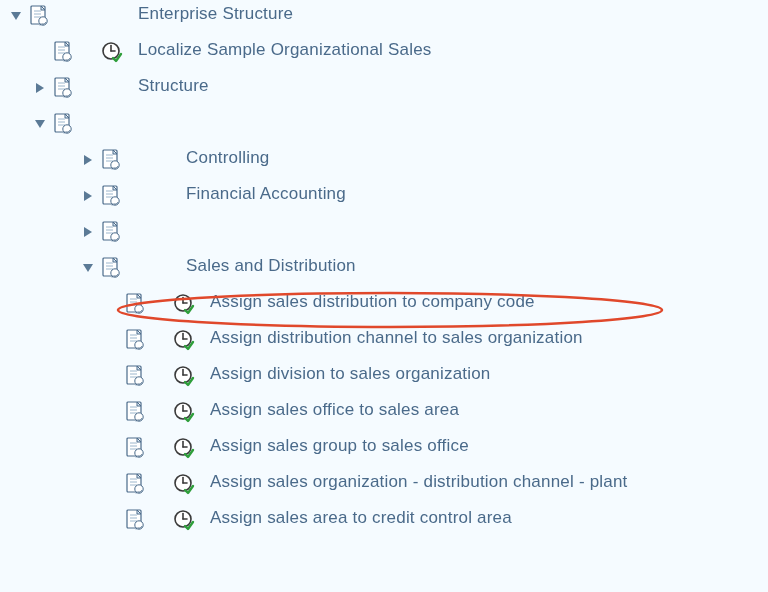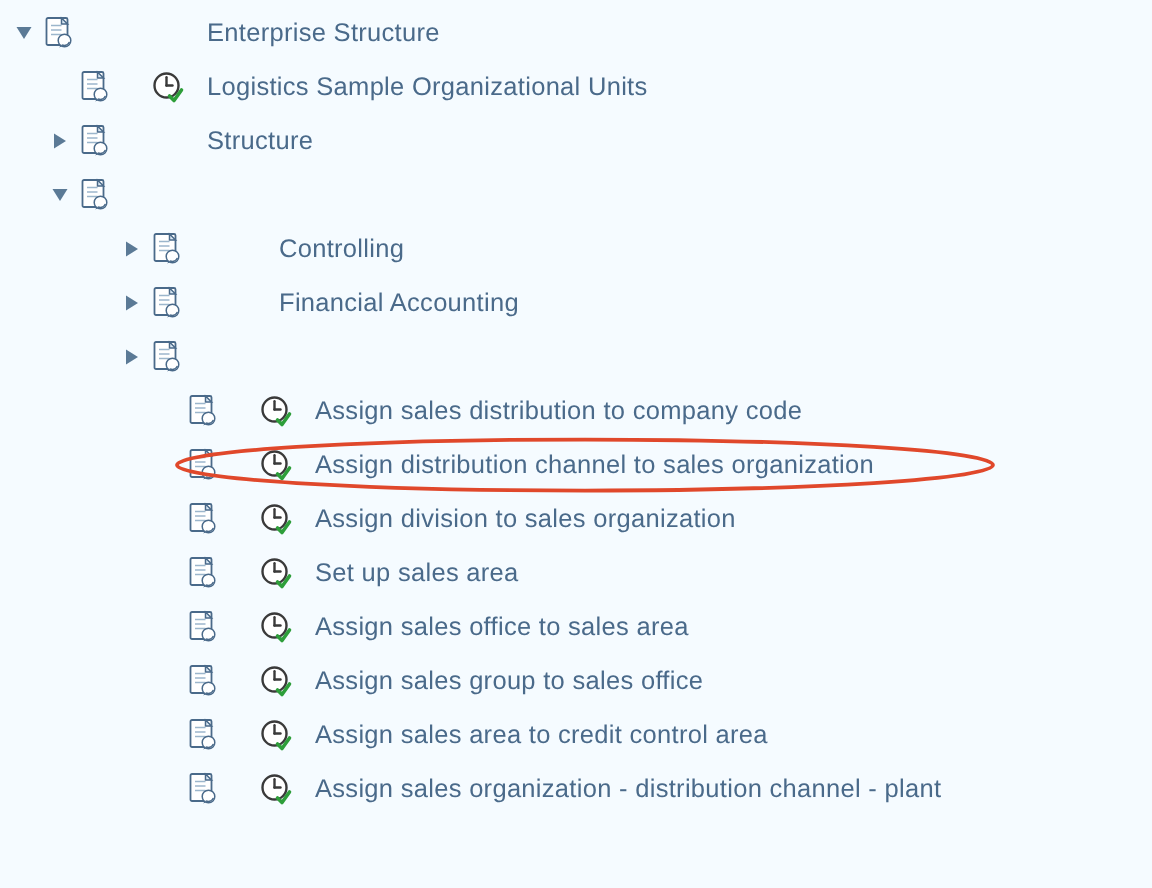--- a/index.html
+++ b/index.html
@@ -11,21 +11,20 @@
     font-family: Arial, Helvetica, sans-serif;
     font-size: 17px;
     color: #4a6a8a;
     overflow: hidden;
   }
   .tree {
     padding: 4px 0 0 4px;
   }
   .row {
     display: flex;
-    align-items: center;
     height: 36px;
     white-space: nowrap;
   }
   .cell {
     display: inline-flex;
     align-items: center;
     justify-content: center;
     width: 24px;
     height: 24px;
     flex: 0 0 24px;
@@ -106,21 +105,21 @@
         <svg width="20" height="22">
           <use href="#doc-icon"></use>
         </svg>
       </span>
     <span class="spacer"></span>
     <span class="cell">
         <svg width="22" height="22">
           <use href="#clock-icon"></use>
         </svg>
       </span>
-    <span class="label">Logistics Sample Organizational Units</span>
+    <span class="label">Localize Sample Organizational Sales</span>
   </div>
 
   <div class="row">
     <span class="spacer"></span>
     <span class="cell">
         <span class="tri-right"></span>
       </span>
     <span class="cell">
         <svg width="20" height="22">
           <use href="#doc-icon"></use>
@@ -188,20 +187,36 @@
       </span>
     <span class="cell">
         <svg width="20" height="22">
           <use href="#doc-icon"></use>
         </svg>
       </span>
     <span class="spacer"></span>
       <span class="spacer"></span>
   </div>
 
+  <div class="row">
+    <span class="spacer"></span>
+      <span class="spacer"></span>
+      <span class="spacer"></span>
+    <span class="cell">
+        <span class="tri-down"></span>
+      </span>
+    <span class="cell">
+        <svg width="20" height="22">
+          <use href="#doc-icon"></use>
+        </svg>
+      </span>
+    <span class="spacer"></span>
+      <span class="spacer"></span>
+    <span class="label">Sales and Distribution</span>
+  </div>
 
   <div id="sd-children">
       <div class="row" id="sdrow-0">
         <span class="spacer"></span>
         <span class="spacer"></span>
         <span class="spacer"></span>
         <span class="spacer"></span>
         <span class="spacer"></span>
         <span class="cell">
           <svg width="20" height="22">
@@ -247,39 +262,20 @@
           </svg>
         </span>
         <span class="spacer"></span>
         <span class="cell">
           <svg width="22" height="22">
             <use href="#clock-icon"></use>
           </svg>
         </span>
         <span class="label">Assign division to sales organization</span>
       </div>
-      <div class="row" id="sdrow-3">
-        <span class="spacer"></span>
-        <span class="spacer"></span>
-        <span class="spacer"></span>
-        <span class="spacer"></span>
-        <span class="spacer"></span>
-        <span class="cell">
-          <svg width="20" height="22">
-            <use href="#doc-icon"></use>
-          </svg>
-        </span>
-        <span class="spacer"></span>
-        <span class="cell">
-          <svg width="22" height="22">
-            <use href="#clock-icon"></use>
-          </svg>
-        </span>
-        <span class="label">Set up sales area</span>
-      </div>
       <div class="row" id="sdrow-4">
         <span class="spacer"></span>
         <span class="spacer"></span>
         <span class="spacer"></span>
         <span class="spacer"></span>
         <span class="spacer"></span>
         <span class="cell">
           <svg width="20" height="22">
             <use href="#doc-icon"></use>
           </svg>
@@ -304,57 +300,57 @@
           </svg>
         </span>
         <span class="spacer"></span>
         <span class="cell">
           <svg width="22" height="22">
             <use href="#clock-icon"></use>
           </svg>
         </span>
         <span class="label">Assign sales group to sales office</span>
       </div>
+      <div class="row" id="sdrow-6">
+        <span class="spacer"></span>
+        <span class="spacer"></span>
+        <span class="spacer"></span>
+        <span class="spacer"></span>
+        <span class="spacer"></span>
+        <span class="cell">
+          <svg width="20" height="22">
+            <use href="#doc-icon"></use>
+          </svg>
+        </span>
+        <span class="spacer"></span>
+        <span class="cell">
+          <svg width="22" height="22">
+            <use href="#clock-icon"></use>
+          </svg>
+        </span>
+        <span class="label">Assign sales organization - distribution channel - plant</span>
+      </div>
       <div class="row" id="sdrow-7">
         <span class="spacer"></span>
         <span class="spacer"></span>
         <span class="spacer"></span>
         <span class="spacer"></span>
         <span class="spacer"></span>
         <span class="cell">
           <svg width="20" height="22">
             <use href="#doc-icon"></use>
           </svg>
         </span>
         <span class="spacer"></span>
         <span class="cell">
           <svg width="22" height="22">
             <use href="#clock-icon"></use>
           </svg>
         </span>
         <span class="label">Assign sales area to credit control area</span>
-      </div>
-      <div class="row" id="sdrow-6">
-        <span class="spacer"></span>
-        <span class="spacer"></span>
-        <span class="spacer"></span>
-        <span class="spacer"></span>
-        <span class="spacer"></span>
-        <span class="cell">
-          <svg width="20" height="22">
-            <use href="#doc-icon"></use>
-          </svg>
-        </span>
-        <span class="spacer"></span>
-        <span class="cell">
-          <svg width="22" height="22">
-            <use href="#clock-icon"></use>
-          </svg>
-        </span>
-        <span class="label">Assign sales organization - distribution channel - plant</span>
       </div>
     </div>
 
 </div>
 
 <svg class="highlight-oval" id="hl" width="560" height="44" style="left: 110px; top: 288px;">
   <ellipse cx="280" cy="22" rx="272" ry="17" fill="none" stroke="#e0482b" stroke-width="2.5"></ellipse>
 </svg>
 
 </body></html>

